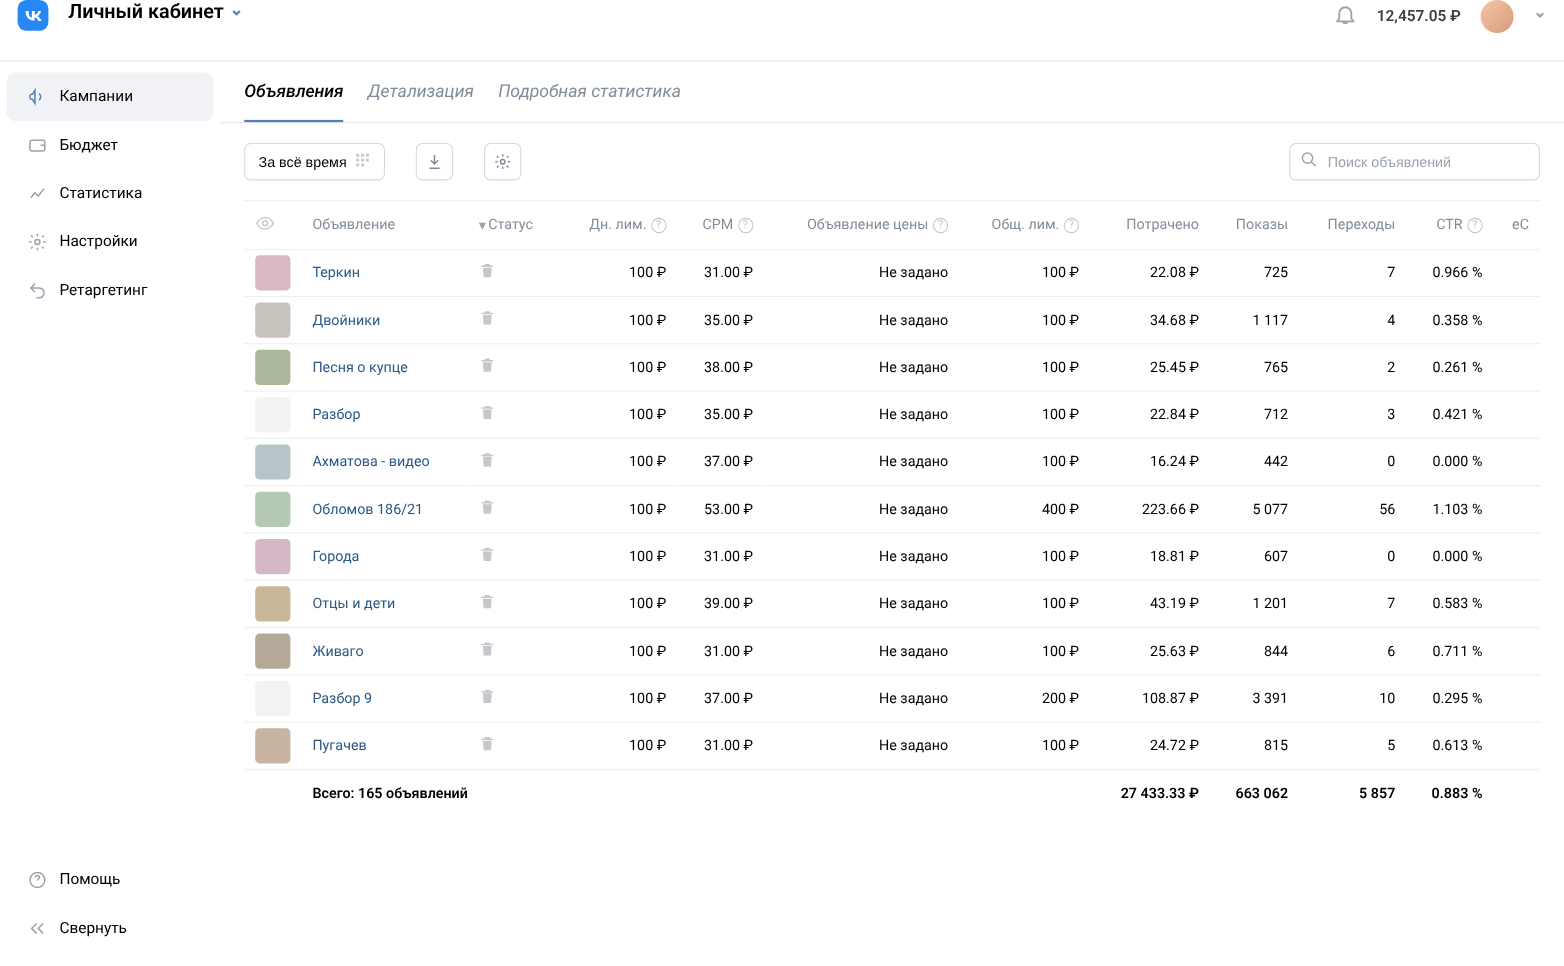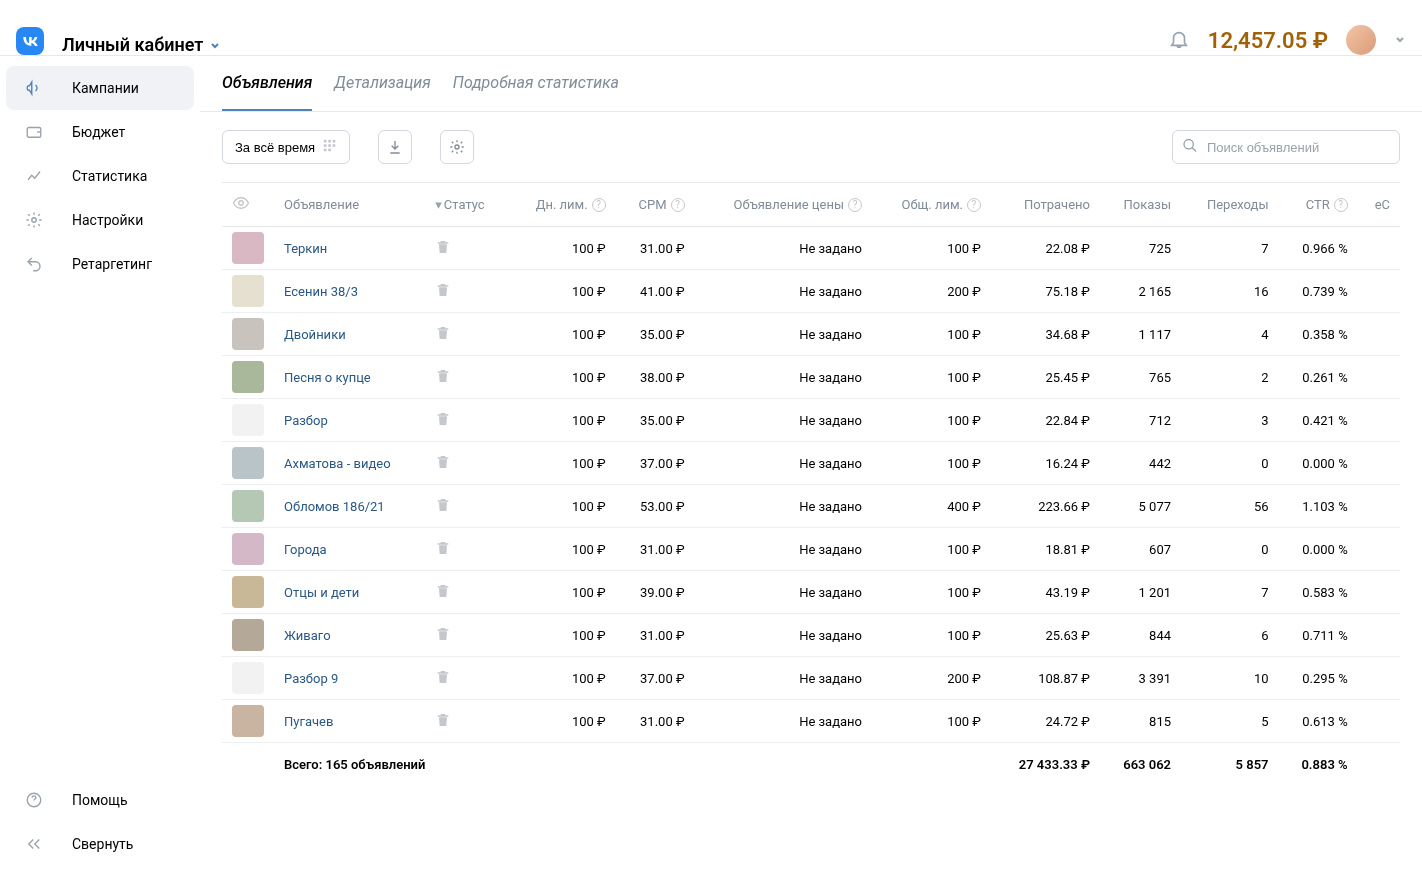--- a/index.html
+++ b/index.html
@@ -1,29 +1,29 @@
 <!DOCTYPE html>
 <html><head>
 <meta charset="utf-8">
 <style>
 * { margin: 0; padding: 0; box-sizing: border-box; }
 body { font-family: -apple-system, BlinkMacSystemFont, "Segoe UI", Roboto, Helvetica, Arial, sans-serif; font-size: 13px; color: #000; background: #fff; }
 .app { display: flex; flex-direction: column; height: 878px; width: 1422px; }
-.topbar { height: 56px; display: flex; align-items: flex-end; padding: 0 16px; border-bottom: 1px solid #e7e8ec; }
+.topbar { height: 56px; display: flex; align-items: flex-start; padding: 0 16px; border-bottom: 1px solid #e7e8ec; }
 .vk-logo { width: 28px; height: 28px; background: #2787f5; border-radius: 8px; display: flex; align-items: center; justify-content: center; color: #fff; font-weight: 700; font-size: 14px; margin-right: 18px; }
 .breadcrumb { font-size: 18px; font-weight: 600; color: #000; display: flex; align-items: center; cursor: pointer; }
 .breadcrumb svg { margin-left: 6px; }
 .topbar-right { margin-left: auto; display: flex; align-items: center; gap: 18px; }
 .bell { color: #99a2ad; cursor: pointer; }
-.balance { font-size: 22px; font-weight: 600; color: #a16207; }
+.balance { font-size: 14px; font-weight: 600; color: #404040; }
 .avatar { width: 30px; height: 30px; border-radius: 50%; background: linear-gradient(135deg,#f3c6a5,#d89b7a); cursor: pointer; }
 .avatar-chev { color: #99a2ad; }
 .body { flex: 1; display: flex; overflow: hidden; }
 .sidebar { width: 200px; display: flex; flex-direction: column; padding-top: 10px; }
-.nav-item { display: flex; align-items: center; height: 44px; padding: 0 18px; gap: 28px; color: #000; font-size: 14px; cursor: pointer; border-radius: 8px; margin: 0 6px; }
+.nav-item { display: flex; align-items: center; height: 44px; padding: 0 18px; gap: 10px; color: #000; font-size: 14px; cursor: pointer; border-radius: 8px; margin: 0 6px; }
 .nav-item.active { background: #f0f2f5; }
 .nav-item .ic { color: #99a2ad; display:flex; align-items:center; justify-content:center; width:20px; }
 .nav-item.active .ic { color: #5181b8; }
 .sidebar-bottom { margin-top: auto; padding-bottom: 12px; }
 .content { flex: 1; display: flex; flex-direction: column; overflow: hidden; }
 .tabs { display: flex; align-items: center; gap: 22px; padding: 0 22px; border-bottom: 1px solid #e7e8ec; height: 56px; }
 .tab { font-size: 16px; color: #818c99; cursor: pointer; height: 100%; display: flex; align-items: center; border-bottom: 2px solid transparent; font-style: italic; }
 .tab.active { color: #000; font-weight: 500; border-bottom-color: #5181b8; }
 .toolbar { display: flex; align-items: center; padding: 18px 22px; gap: 28px; }
 .btn { height: 34px; border: 1px solid #d3d9de; border-radius: 6px; background: #fff; display: flex; align-items: center; padding: 0 12px; font-size: 13px; color: #000; cursor: pointer; gap: 8px; }
@@ -276,38 +276,20 @@
                 <td class="right">31.00 ₽</td>
                 <td class="right">Не задано</td>
                 <td class="right">100 ₽</td>
                 <td class="right">22.08 ₽</td>
                 <td class="right">725</td>
                 <td class="right">7</td>
                 <td class="right">0.966 %</td>
                 <td></td>
               </tr>
               <tr>
-                <td><span class="thumb" style="background:#e6e0d0"></span></td>
-                <td><span class="adname">Есенин 38/3</span></td>
-                <td><span class="trash">
-                    <svg width="16" height="16" viewBox="0 0 24 24" fill="currentColor">
-                      <path d="M9 3h6l1 2h4v2H4V5h4l1-2zM6 8h12l-1 13H7L6 8z"></path>
-                    </svg>
-                  </span></td>
-                <td class="right">100 ₽</td>
-                <td class="right">41.00 ₽</td>
-                <td class="right">Не задано</td>
-                <td class="right">200 ₽</td>
-                <td class="right">75.18 ₽</td>
-                <td class="right">2 165</td>
-                <td class="right">16</td>
-                <td class="right">0.739 %</td>
-                <td></td>
-              </tr>
-              <tr>
                 <td><span class="thumb" style="background:#c8c3bd"></span></td>
                 <td><span class="adname">Двойники</span></td>
                 <td><span class="trash">
                     <svg width="16" height="16" viewBox="0 0 24 24" fill="currentColor">
                       <path d="M9 3h6l1 2h4v2H4V5h4l1-2zM6 8h12l-1 13H7L6 8z"></path>
                     </svg>
                   </span></td>
                 <td class="right">100 ₽</td>
                 <td class="right">35.00 ₽</td>
                 <td class="right">Не задано</td>

